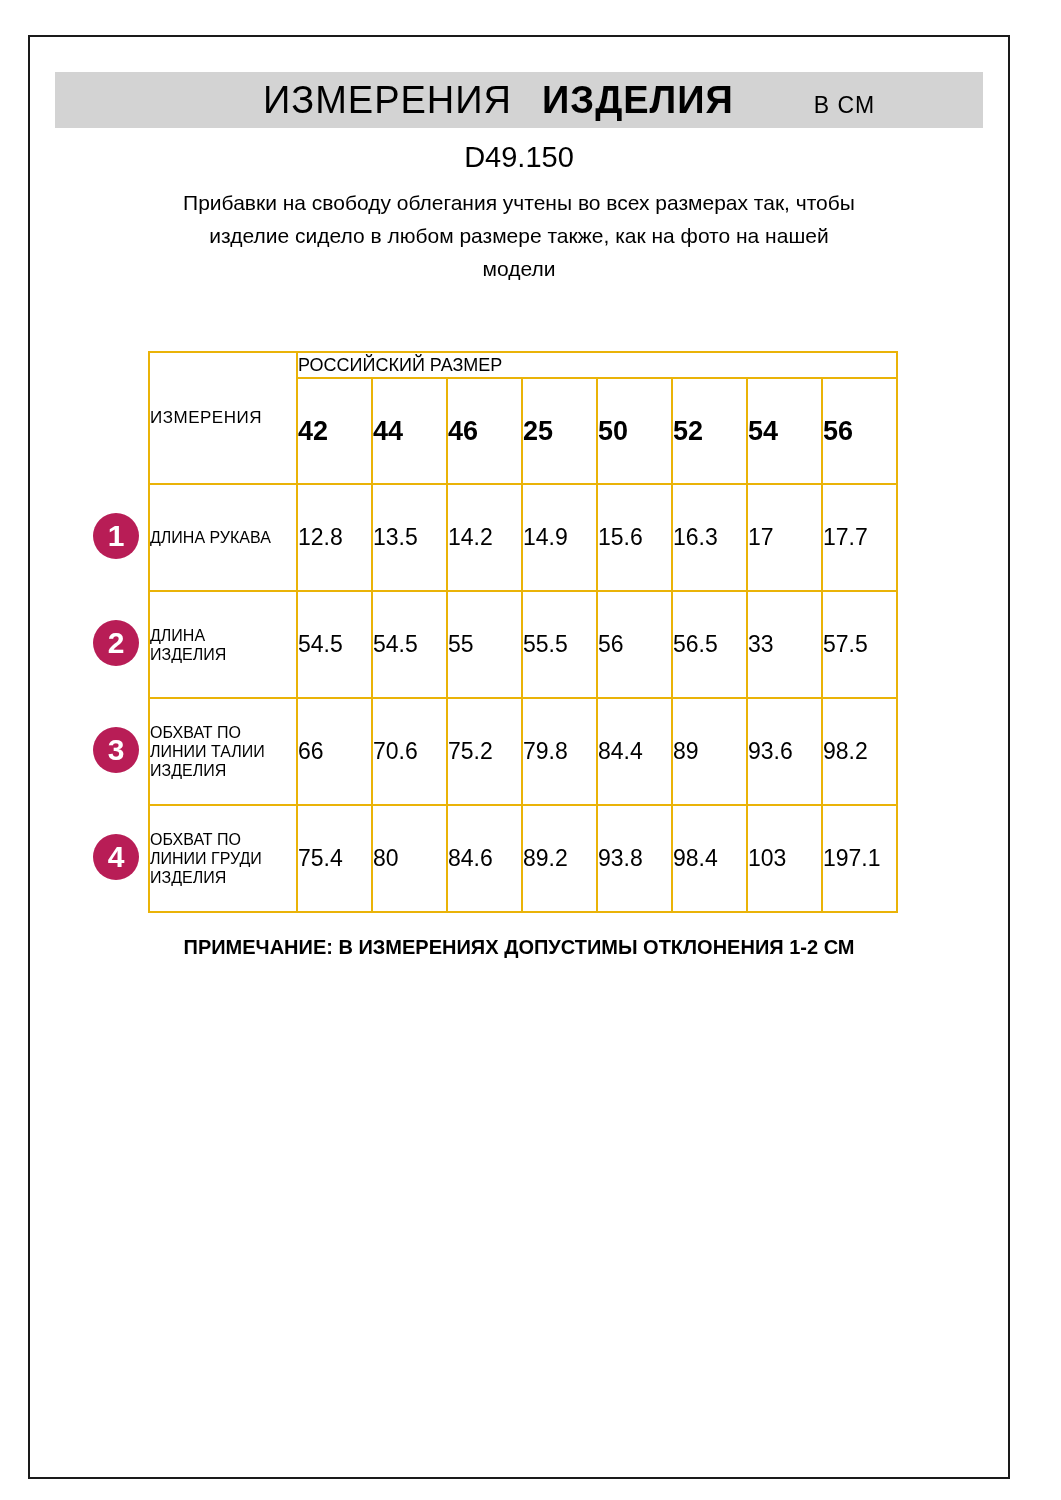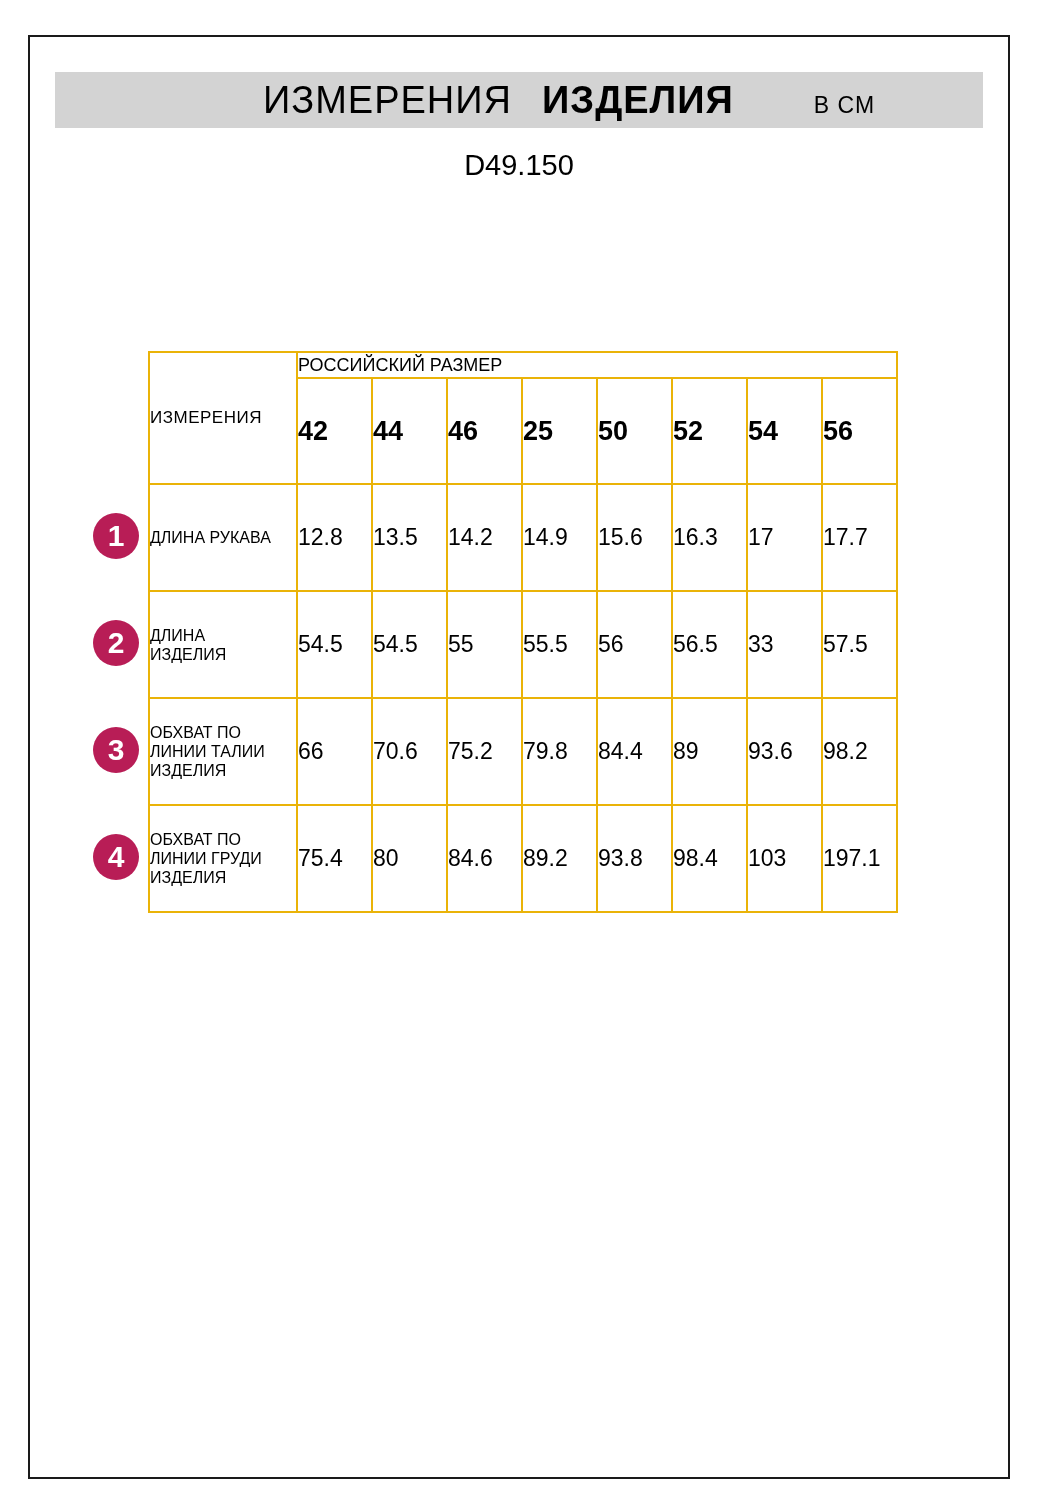--- a/index.html
+++ b/index.html
@@ -13,21 +13,21 @@
   }
   .header-bar{
     position:absolute;left:55px;top:72px;width:928px;height:56px;
     background:#d3d3d3;text-align:center;line-height:56px;white-space:nowrap;
     padding-left:100px;box-sizing:border-box;
   }
   .title-main{font-size:38px;font-weight:400;letter-spacing:1px;}
   .title-bold{font-size:38px;font-weight:700;letter-spacing:1px;margin-left:30px;}
   .title-units{font-size:23px;font-weight:400;letter-spacing:1px;margin-left:80px;}
   .product-code{
-    position:absolute;left:28px;top:149px;width:982px;text-align:center;font-size:29px;
+    position:absolute;left:28px;top:141px;width:982px;text-align:center;font-size:29px;
   }
   .intro{
     position:absolute;left:28px;top:186px;width:982px;text-align:center;
     font-size:21px;line-height:33px;
   }
   .size-table{
     position:absolute;left:148px;top:351px;border-collapse:collapse;table-layout:fixed;
     background:#fff;
   }
   .size-table th,.size-table td{
@@ -58,20 +58,25 @@
 
 <div class="canvas">
   <div class="frame"></div>
 
   <div class="header-bar">
     <span class="title-main">ИЗМЕРЕНИЯ</span><span class="title-bold">ИЗДЕЛИЯ</span><span class="title-units">В СМ</span>
   </div>
 
   <div class="product-code">D49.150</div>
 
+  <div class="intro">
+    <div>Прибавки на свободу облегания учтены во всех размерах так, чтобы</div>
+    <div>изделие сидело в любом размере также, как на фото на нашей</div>
+    <div>модели</div>
+  </div>
 
   <table class="size-table">
     <colgroup>
       <col style="width:148px">
       <col style="width:75px">
         <col style="width:75px">
         <col style="width:75px">
         <col style="width:75px">
       <col style="width:75px">
         <col style="width:75px">
@@ -156,13 +161,14 @@
         <td class="value-cell">197.1</td>
       </tr>
     </tbody>
   </table>
 
   <div class="badge badge-1">1</div>
   <div class="badge badge-2">2</div>
   <div class="badge badge-3">3</div>
   <div class="badge badge-4">4</div>
 
+  <div class="note">ПРИМЕЧАНИЕ: В ИЗМЕРЕНИЯХ ДОПУСТИМЫ ОТКЛОНЕНИЯ 1-2 СМ</div>
 </div>
 
 </body></html>

